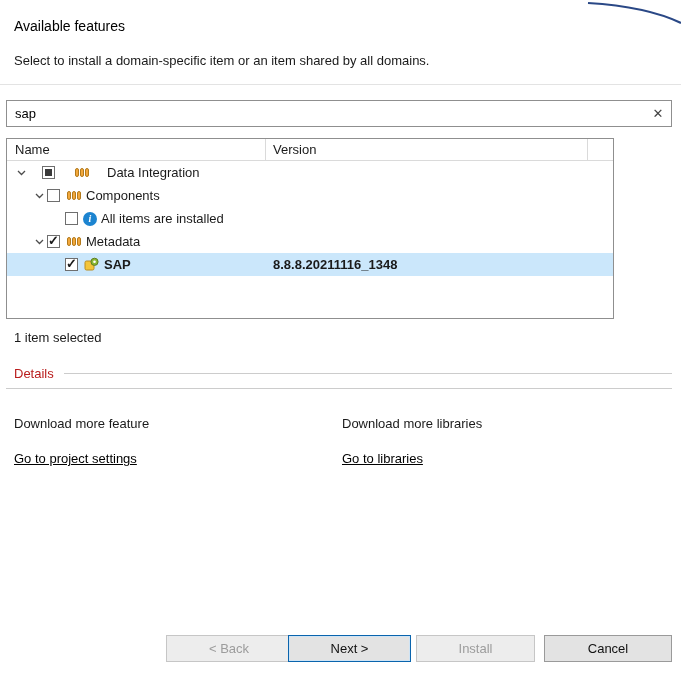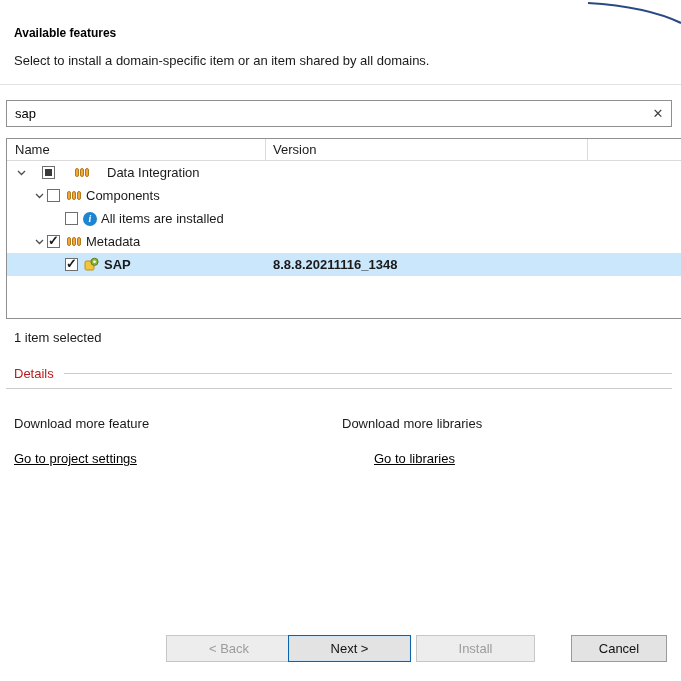--- a/index.html
+++ b/index.html
@@ -7,41 +7,41 @@
   body {
     position: relative;
     background: #ffffff;
     font-family: "Liberation Sans", sans-serif;
     font-size: 13px;
     color: #1a1a1a;
     overflow: hidden;
   }
 
   
-  .dlg-title { position: absolute; left: 14px; top: 26px; font-size: 12px; font-weight: bold; color: #000; }
+  .dlg-title { position: absolute; left: 14px; top: 18px; font-size: 14px; font-weight: normal; color: #000; }
   .dlg-desc  { position: absolute; left: 14px; top: 53px; font-size: 13px; color: #1a1a1a; }
   .sep-top   { position: absolute; left: 0; right: 0; top: 84px; height: 1px; background: #e3e3e3; }
   .corner-decoration { position: absolute; top: 0; right: 0; width: 95px; height: 26px; }
 
   
   .search-box {
     position: absolute; left: 6px; top: 100px; width: 666px; height: 27px;
     border: 1px solid #8f8f8f; background: #fff; display: flex; align-items: center;
   }
   .search-box input {
     flex: 1; height: 100%; border: none; outline: none; padding: 0 8px;
     font-family: "Liberation Sans", sans-serif; font-size: 13px; color: #000; background: transparent;
   }
   .search-clear {
     width: 26px; text-align: center; color: #444; font-size: 13px; cursor: pointer; user-select: none;
   }
 
   
   .tree-table {
-    position: absolute; left: 6px; top: 138px; width: 676px; height: 181px;
+    position: absolute; left: 6px; top: 138px; width: 608px; height: 181px;
     border: 1px solid #8f8f8f; background: #fff; overflow: hidden;
   }
   .tree-header { position: relative; height: 22px; border-bottom: 1px solid #dadada; background: #fff; }
   .col-label { position: absolute; top: 3px; font-size: 13px; color: #1a1a1a; }
   .col-label.name    { left: 8px; }
   .col-label.version { left: 266px; }
   .col-sep { position: absolute; top: 0; width: 1px; height: 22px; background: #dadada; }
   .col-sep.s1 { left: 258px; }
   .col-sep.s2 { left: 580px; }
 
@@ -84,35 +84,35 @@
   .details-header { position: absolute; left: 6px; right: 9px; top: 366px; display: flex; align-items: center; }
   .details-title { padding-left: 8px; margin-right: 10px; font-size: 13px; color: #b91c1c; }
   .details-line-right { flex: 1; height: 1px; background: #cccccc; }
   .details-underline { position: absolute; left: 6px; right: 9px; top: 388px; height: 1px; background: #cccccc; }
 
   .details-heading { position: absolute; top: 416px; font-size: 13px; color: #1a1a1a; }
   .details-heading.left  { left: 14px; }
   .details-heading.right { left: 342px; }
   .details-link { position: absolute; top: 451px; font-size: 13px; color: #000000; text-decoration: underline; cursor: pointer; }
   .details-link.left  { left: 14px; }
-  .details-link.right { left: 342px; margin-left: 32px; }
+  .details-link.right { left: 342px; }
 
   
   .btn {
     position: absolute; top: 635px; height: 27px;
     display: flex; align-items: center; justify-content: center;
     font-family: "Liberation Sans", sans-serif; font-size: 13px;
     background: #e3e3e3; border: 1px solid #9a9a9a; color: #111; cursor: pointer;
   }
   .btn.disabled { background: #ededed; border-color: #c6c6c6; color: #9c9c9c; cursor: default; }
   .btn.default  { border: 1px solid #0a64ad; box-shadow: inset 0 0 0 1px #cfe4f5; }
   .btn-back    { left: 166px; width: 126px; }
   .btn-next    { left: 288px; width: 123px; }
   .btn-install { left: 416px; width: 119px; }
-  .btn-cancel  { left: 571px; width: 96px; text-align: center; }
+  .btn-cancel  { left: 544px; width: 128px; text-align: center; }
 </style>
 </head>
 <body>
 
 <div class="dlg-title">Available features</div>
 <div class="dlg-desc">Select to install a domain-specific item or an item shared by all domains.</div>
 <svg class="corner-decoration" viewBox="0 0 95 26">
   <path d="M2,3 C 35,5 68,10 95,23" fill="none" stroke="#2a4886" stroke-width="2.2"></path>
 </svg>
 <div class="sep-top"></div>

